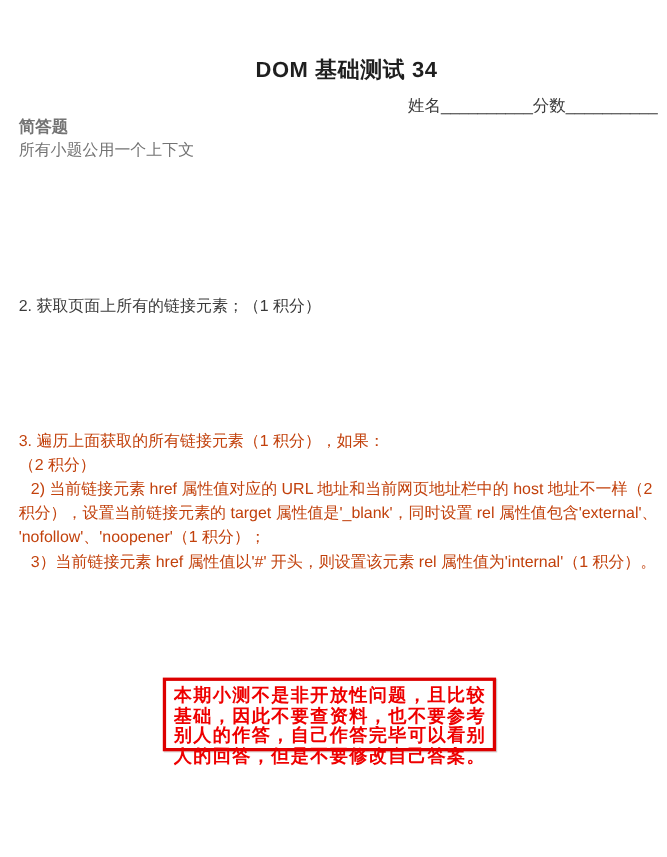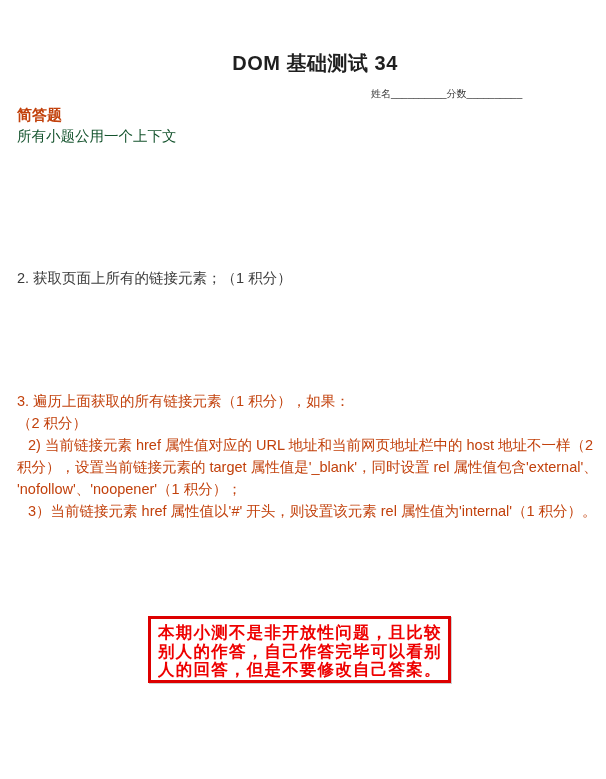--- a/index.html
+++ b/index.html
@@ -21,38 +21,38 @@
     text-align: center;
     font-size: 20px;
     font-weight: bold;
     color: #1f1f1f;
     letter-spacing: 0.5px;
   }
   .name-score {
     position: absolute;
     top: 87px;
     left: 371px;
-    font-size: 10px;
+    font-size: 15px;
     color: #3a3a3a;
     white-space: pre;
   }
   .section-heading {
     position: absolute;
     top: 106px;
     left: 17px;
     font-size: 15px;
     font-weight: bold;
-    color: #c2410c;
+    color: #737373;
   }
   .section-note {
     position: absolute;
     top: 127px;
     left: 17px;
     font-size: 14.5px;
-    color: #14532d;
+    color: #737373;
   }
   .q-line {
     position: absolute;
     left: 17px;
     font-size: 14.5px;
     color: #3a3a3a;
     white-space: pre;
   }
   .q1 { top: 171px; }
   .q2 { top: 269px; }
@@ -113,17 +113,18 @@
     <div class="line">3. 遍历上面获取的所有链接元素（1 积分），如果：</div>
     <div class="line">（2 积分）</div>
     <div class="line indent">2) 当前链接元素 href 属性值对应的 URL 地址和当前网页地址栏中的 host 地址不一样（2</div>
     <div class="line">积分），设置当前链接元素的 target 属性值是'_blank'，同时设置 rel 属性值包含'external'、</div>
     <div class="line">'nofollow'、'noopener'（1 积分）；</div>
     <div class="line indent">3）当前链接元素 href 属性值以'#' 开头，则设置该元素 rel 属性值为'internal'（1 积分）。</div>
   </div>
 
   <div class="notice-box">
     <div class="n-line">本期小测不是非开放性问题，且比较</div>
+    <div class="n-line">基础，因此不要查资料，也不要参考</div>
     <div class="n-line">别人的作答，自己作答完毕可以看别</div>
     <div class="n-line">人的回答，但是不要修改自己答案。</div>
   </div>
 
 </div>
 
 </body></html>

